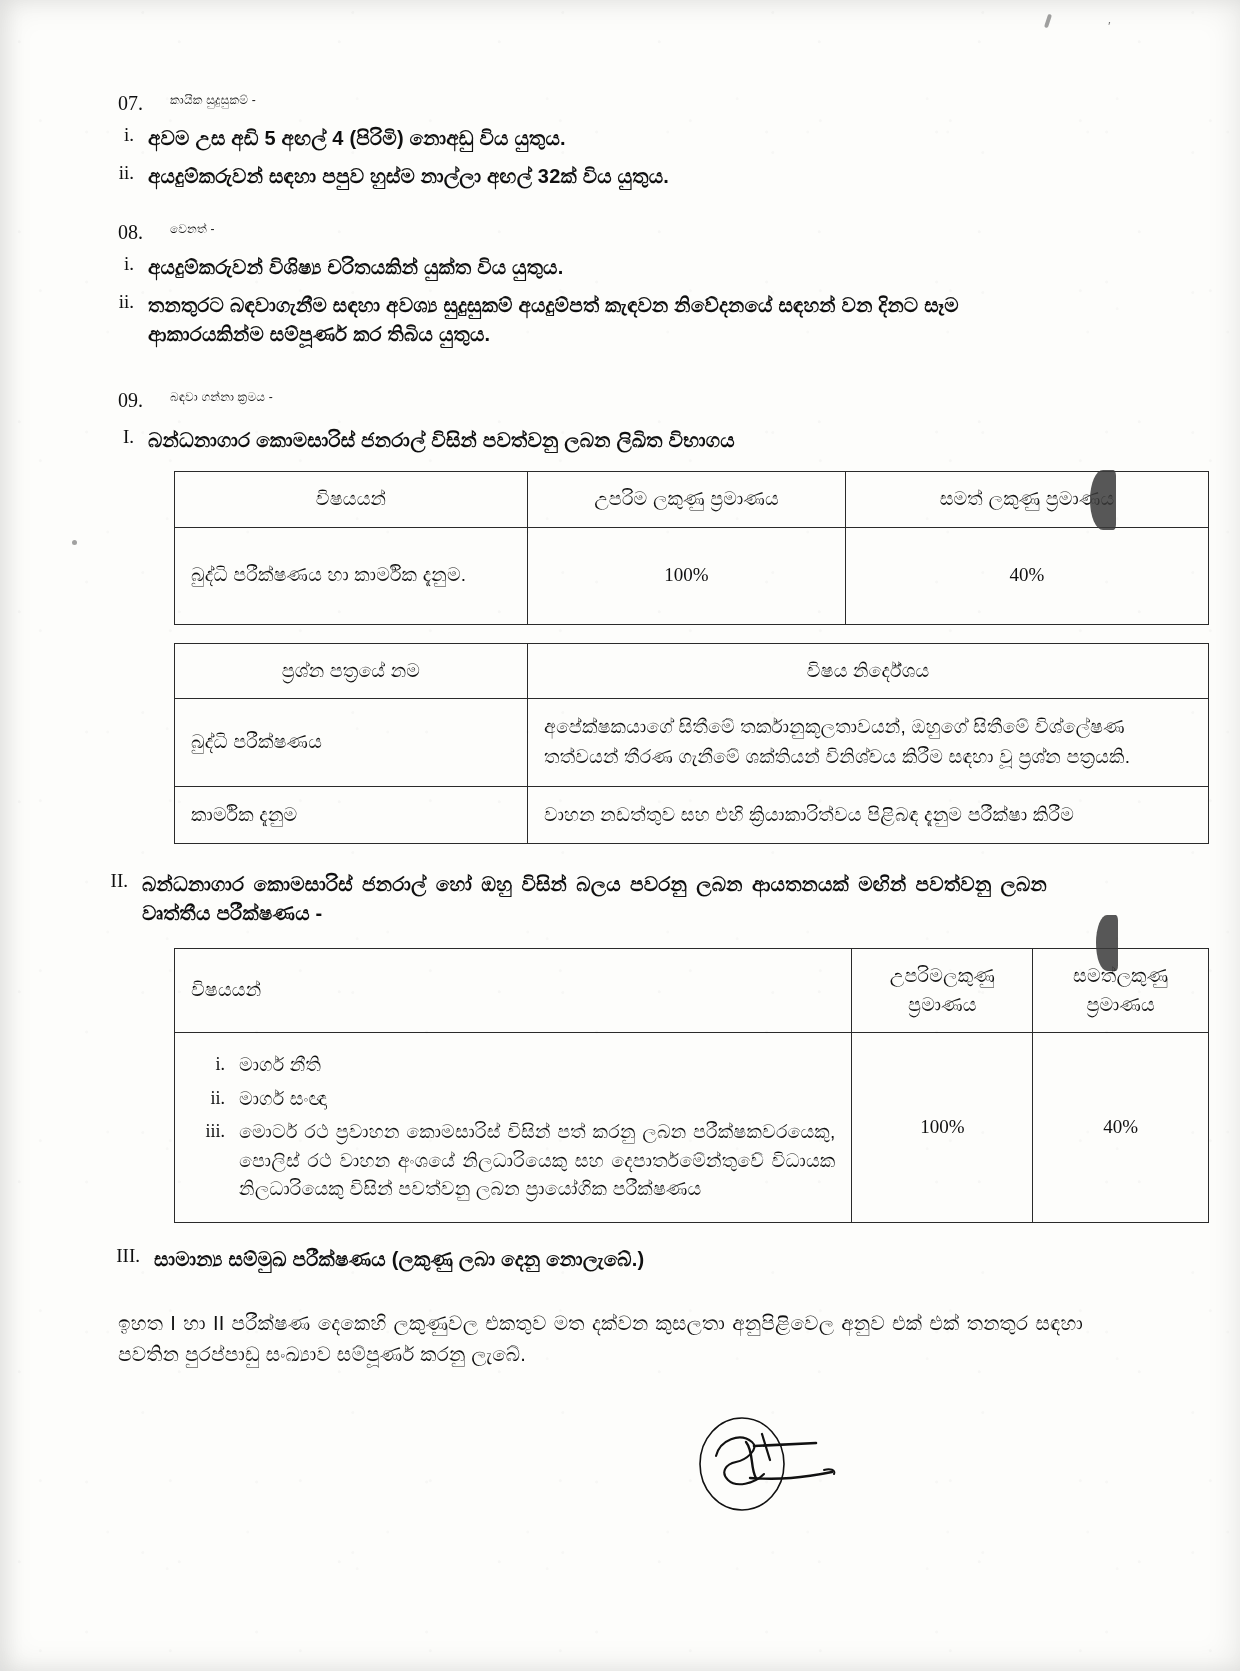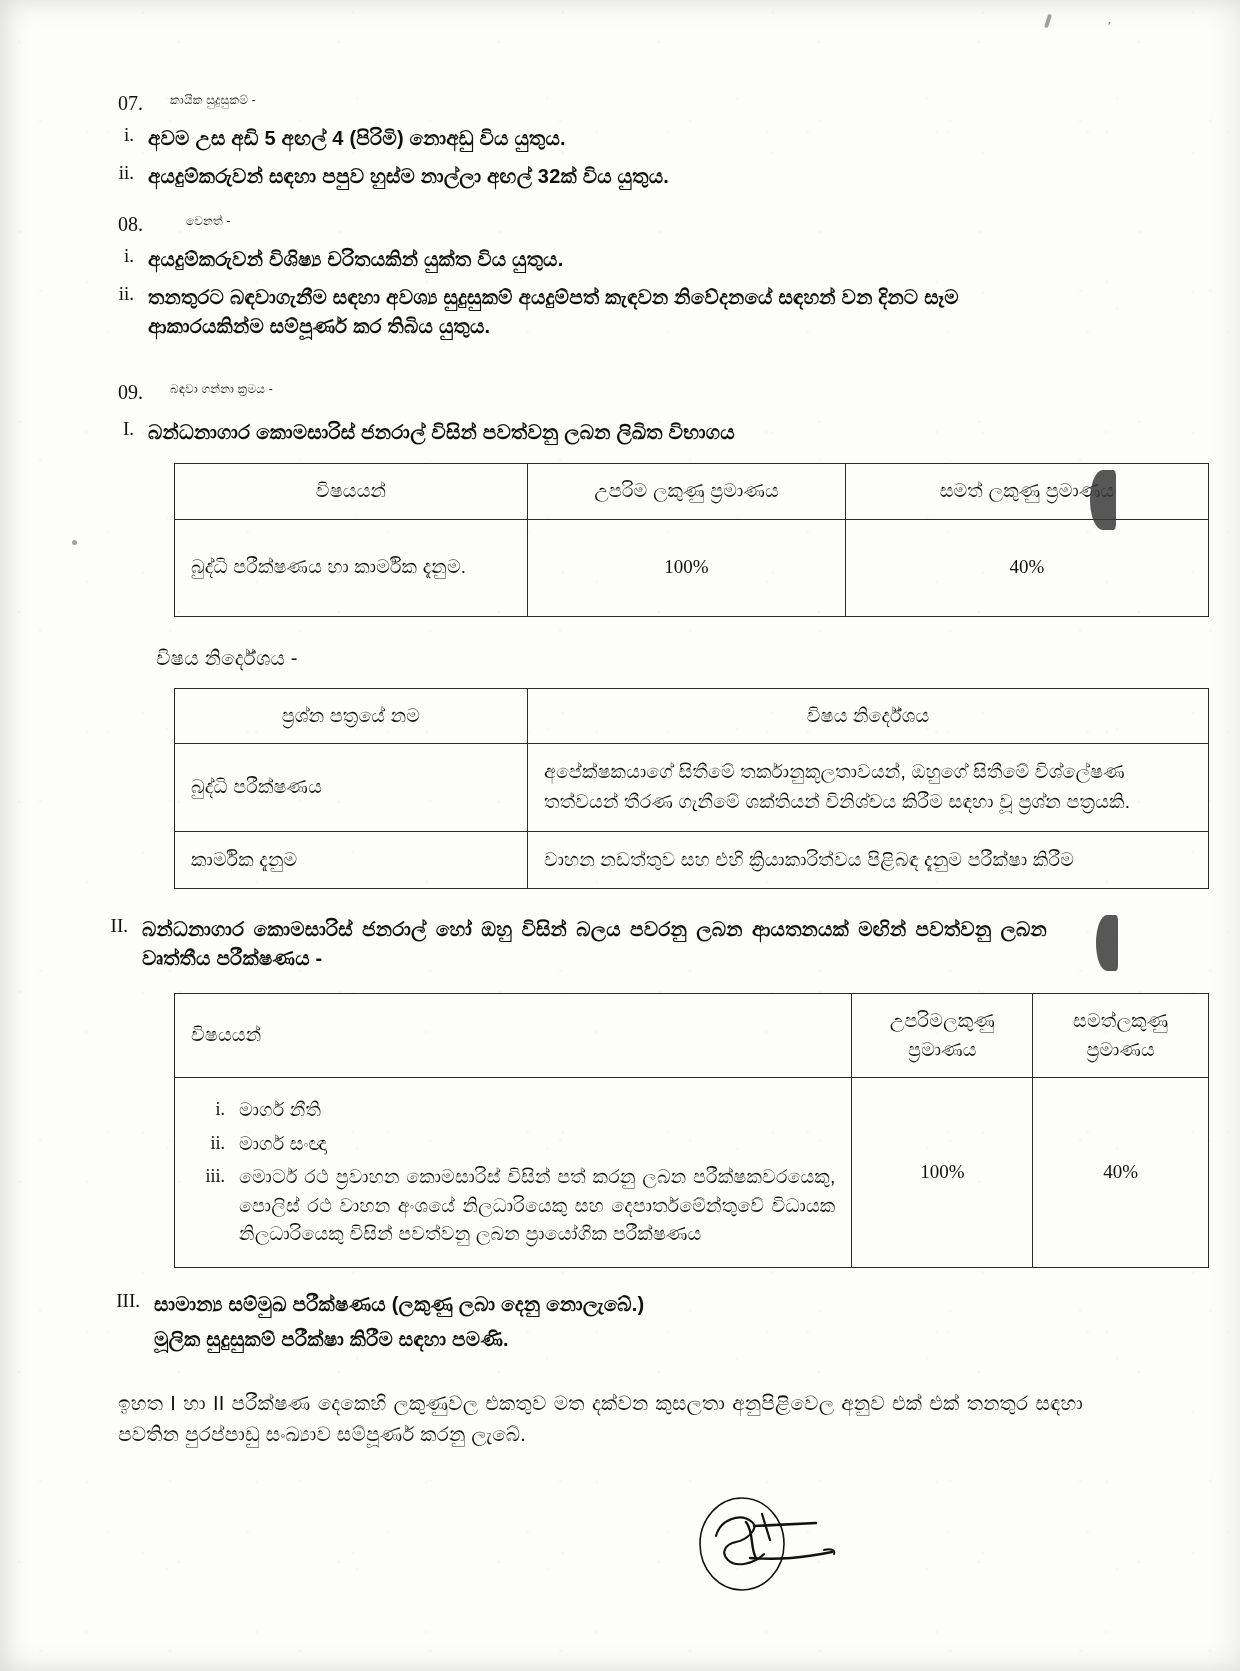--- a/index.html
+++ b/index.html
@@ -216,21 +216,21 @@
       <li class="sub">
         <span class="sub-mark num">i.</span>
         <span class="sub-body si">අවම උස අඩි 5 අඟල් 4 (පිරිමි) නොඅඩු විය යුතුය.</span>
       </li>
       <li class="sub">
         <span class="sub-mark num">ii.</span>
         <span class="sub-body si">අයදුම්කරුවන් සඳහා පපුව හුස්ම නාල්ලා අඟල් 32ක් විය යුතුය.</span>
       </li>
     </ul>
 
-    <div class="sec" style="margin-top:22px;gap:16px;">
+    <div class="sec" style="margin-top:30px;">
       <div class="sec-no num">08.</div>
       <div class="sec-title si">වෙනත් -</div>
     </div>
     <ul class="plain lvl1">
       <li class="sub">
         <span class="sub-mark num">i.</span>
         <span class="sub-body si">අයදුම්කරුවන් විශිෂ්‍ය චරිතයකින් යුක්ත විය යුතුය.</span>
       </li>
       <li class="sub">
         <span class="sub-mark num">ii.</span>
@@ -260,21 +260,20 @@
       </thead>
       <tbody>
         <tr>
           <td class="si" style="height:70px;">බුද්ධි පරීක්ෂණය හා කාර්මික දැනුම.</td>
           <td class="center pct">100%</td>
           <td class="center pct">40%</td>
         </tr>
       </tbody>
     </table>
 
-    <div class="subhead si">විෂය නිර්දේශය -</div>
 
     <table class="doc" style="margin-top:18px;">
       <thead>
         <tr>
           <th class="si" style="width:320px;">ප්‍රශ්න පත්‍රයේ නම</th>
           <th class="si">විෂය නිර්දේශය</th>
         </tr>
       </thead>
       <tbody>
         <tr>
@@ -325,21 +324,20 @@
           <td class="center pct mid">40%</td>
         </tr>
       </tbody>
     </table>
 
     <ul class="plain lvl1b" style="margin-top:22px;">
       <li class="sub">
         <span class="sub-mark num" style="width:58px;">III.</span>
         <span class="sub-body si">
           <span style="display:block;">සාමාන්‍ය සම්මුඛ පරීක්ෂණය (ලකුණු ලබා දෙනු නොලැබේ.)</span>
-          <span style="display:block; margin-top:6px;">මූලික සුදුසුකම් පරීක්ෂා කිරීම සඳහා පමණි.</span>
         </span>
       </li>
     </ul>
 
     <div class="para si">ඉහත I හා II පරීක්ෂණ දෙකෙහි ලකුණුවල එකතුව මත දක්වන කුසලතා අනුපිළිවෙල අනුව එක් එක් තනතුර සඳහා පවතින පුරප්පාඩු සංඛ්‍යාව සම්පූර්ණ කරනු ලැබේ.</div>
 
     <div class="sigblock">
       <svg class="sig-svg" width="250" height="95" viewBox="0 0 250 95">
         <g fill="none" stroke="#111" stroke-width="2.1" stroke-linecap="round">
           <ellipse cx="58" cy="48" rx="42" ry="46" stroke-width="1.6"></ellipse>

